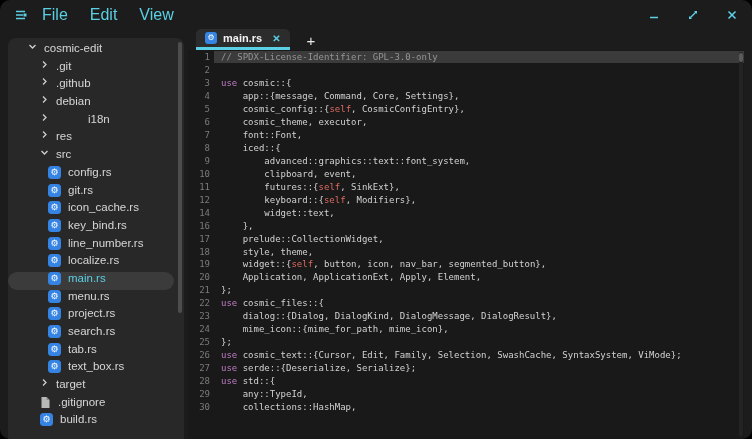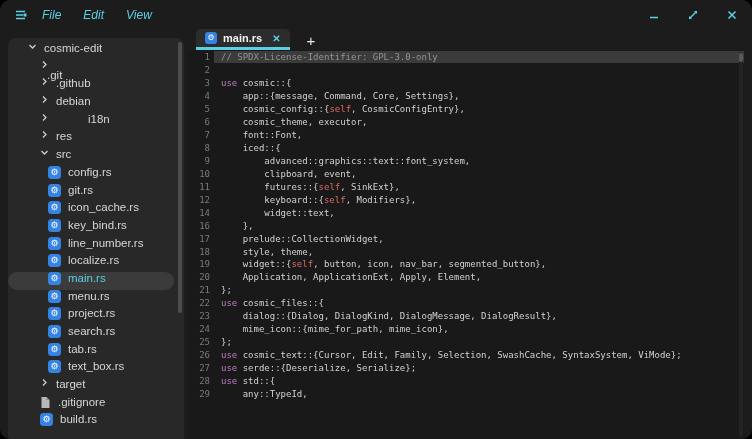--- a/index.html
+++ b/index.html
@@ -5,21 +5,21 @@
   html,body{margin:0;padding:0;background:#000;}
   #window{
     position:relative;width:752px;height:439px;background:#1c1c1c;
     border-radius:10px;overflow:hidden;
     font-family:"Liberation Sans",sans-serif;
   }
   
   #topbar{position:absolute;left:0;top:0;right:0;height:30px;display:flex;align-items:center;}
   #app-icon{margin-left:14px;width:14px;height:14px;flex:none;}
   #menubar{display:flex;margin-left:14px;gap:22px;}
-  .menu-item{color:var(--accent);font-size:12px;cursor:default;font-style:italic;}
+  .menu-item{color:var(--accent);font-size:16px;cursor:default;}
   #win-controls{position:absolute;right:8px;top:0;height:30px;display:flex;align-items:center;gap:26px;padding-right:6px;}
   .win-btn{width:13px;height:13px;display:flex;align-items:center;justify-content:center;}
   
   #sidebar{
     position:absolute;left:8px;top:38px;width:176px;bottom:0;
     background:var(--sidebar-bg);border-radius:8px 8px 0 0;
   }
   #tree{position:absolute;left:0;top:4px;right:0;}
   .row{height:17.7px;display:flex;margin:0 10px 0 0;border-radius:9px;}
   .row.sel{background:var(--pill);}
@@ -106,21 +106,21 @@
   </div>
 
   <div id="sidebar">
     <div id="tree">
         <div class="row" style="padding-left: 20px;">
           <svg class="chev" viewBox="0 0 9 9" fill="none" stroke="#cfcfcf" stroke-width="1.3">
             <polyline points="1.5,3 4.5,6 7.5,3"></polyline>
           </svg>
           <span class="lbl">cosmic-edit</span>
         </div>
-        <div class="row" style="padding-left: 32px; flex-direction: column;">
+        <div class="row" style="padding-left: 32px;">
           <svg class="chev" viewBox="0 0 9 9" fill="none" stroke="#cfcfcf" stroke-width="1.3">
             <polyline points="3,1.5 6,4.5 3,7.5"></polyline>
           </svg>
           <span class="lbl">.git</span>
         </div>
         <div class="row" style="padding-left: 32px;">
           <svg class="chev" viewBox="0 0 9 9" fill="none" stroke="#cfcfcf" stroke-width="1.3">
             <polyline points="3,1.5 6,4.5 3,7.5"></polyline>
           </svg>
           <span class="lbl">.github</span>
@@ -330,18 +330,22 @@
           <span class="txt"><span class="tk-k">use</span><span class="tk-p"> serde::{Deserialize, Serialize};</span></span>
         </div>
         <div class="line">
           <span class="num">28</span>
           <span class="txt"><span class="tk-k">use</span><span class="tk-p"> std::{</span></span>
         </div>
         <div class="line">
           <span class="num">29</span>
           <span class="txt"><span class="tk-p">    any::TypeId,</span></span>
         </div>
+        <div class="line">
+          <span class="num">30</span>
+          <span class="txt"><span class="tk-p">    collections::HashMap,</span></span>
+        </div>
       </div>
     <div id="ed-scroll-track"></div>
     <div id="ed-scroll-thumb"></div>
   </div>
 
 </div>
 
 </body></html>

